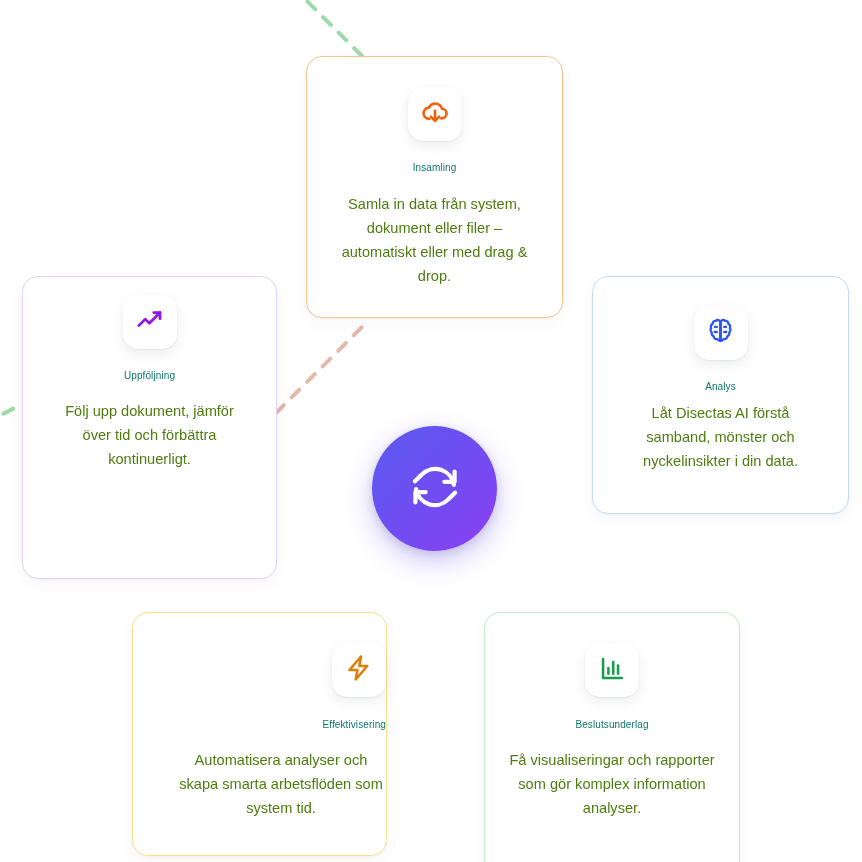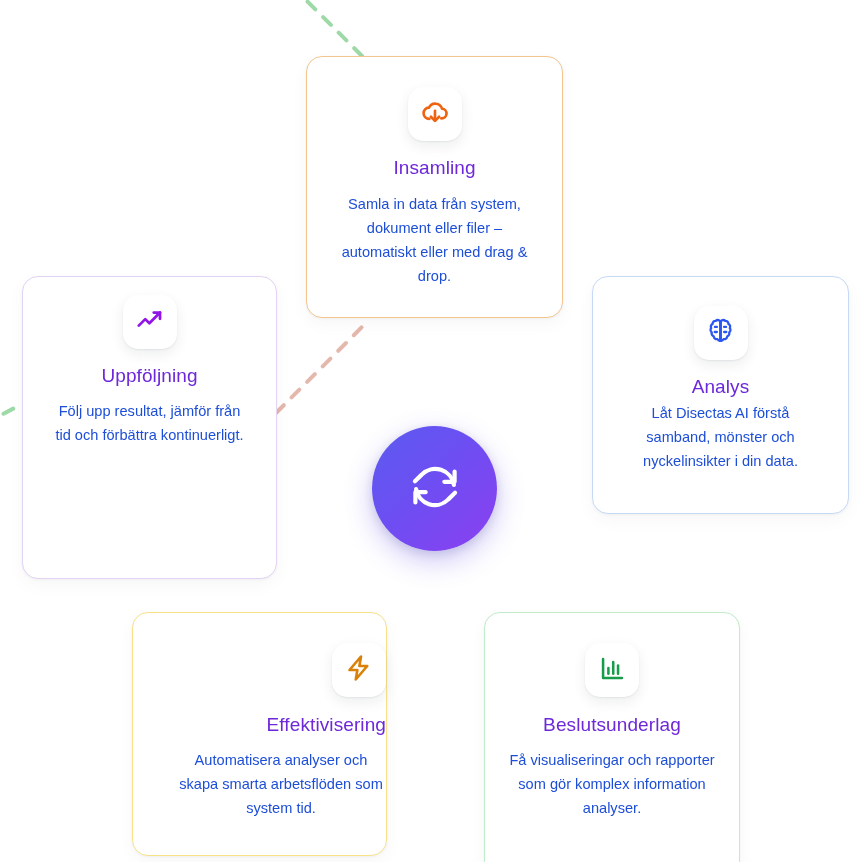--- a/index.html
+++ b/index.html
@@ -55,32 +55,32 @@
     background: #ffffff;
     box-shadow: 0 1px 2px rgba(16, 24, 40, 0.07),
                 0 5px 14px rgba(16, 24, 40, 0.075);
     display: flex;
     align-items: center;
     justify-content: center;
     flex: none;
   }
 
   .card-title {
-    font-size: 19px;
+    font-size: 10px;
     line-height: 20px;
-    color: #6d28d9;
+    color: #0f766e;
     font-weight: 400;
     text-align: center;
     letter-spacing: 0.1px;
   }
 
   .card-desc {
     font-size: 14.6px;
     line-height: 24px;
-    color: #1d4ed8;
+    color: #4d7c0f;
     text-align: center;
     font-weight: 400;
   }
 
   
   #card-insamling {
     left: 306px;  top: 56px;  width: 257px;  height: 262px;
     padding-top: 30px;
     border-color: #f3c68f;
   }
@@ -165,21 +165,21 @@
   <div class="card" id="card-uppfoljning">
     <div class="icon-box">
       <span>
         <svg width="30" height="30" viewBox="0 0 24 24" fill="none" stroke="#9114e8" stroke-width="2.2" stroke-linecap="round" stroke-linejoin="round">
           <path d="M3 16.5 8.2 11.3l3.3 3.3L20 6"></path>
           <path d="M15 6h5v5"></path>
         </svg>
       </span>
     </div>
     <div class="card-title">Uppföljning</div>
-    <div class="card-desc">Följ upp resultat, jämför från tid och förbättra kontinuerligt.</div>
+    <div class="card-desc">Följ upp dokument, jämför över tid och förbättra kontinuerligt.</div>
   </div>
 
   <div class="card" id="card-analys">
     <div class="icon-box">
       <span>
         <svg width="29" height="29" viewBox="0 0 24 24" fill="none" stroke="#2b56f0" stroke-width="1.9" stroke-linecap="round" stroke-linejoin="round">
           <path d="M12 4.3a2.3 2.3 0 0 0-3.9-1.1 2.3 2.3 0 0 0-2.6 2.5 2.4 2.4 0 0 0-1.2 3.4 2.5 2.5 0 0 0 .5 3.6 2.6 2.6 0 0 0 1.6 3.3 2.5 2.5 0 0 0 3.1 2.3 2.3 2.3 0 0 0 2.5 1.4z"></path>
           <path d="M12 4.3a2.3 2.3 0 0 1 3.9-1.1 2.3 2.3 0 0 1 2.6 2.5 2.4 2.4 0 0 1 1.2 3.4 2.5 2.5 0 0 1-.5 3.6 2.6 2.6 0 0 1-1.6 3.3 2.5 2.5 0 0 1-3.1 2.3 2.3 2.3 0 0 1-2.5 1.4z"></path>
           <path d="M12 4.3v15.4"></path>
           <path d="M9 8.2H7.4M9 12.4H7.2M15 8.2h1.6M15 12.4h1.8"></path>

